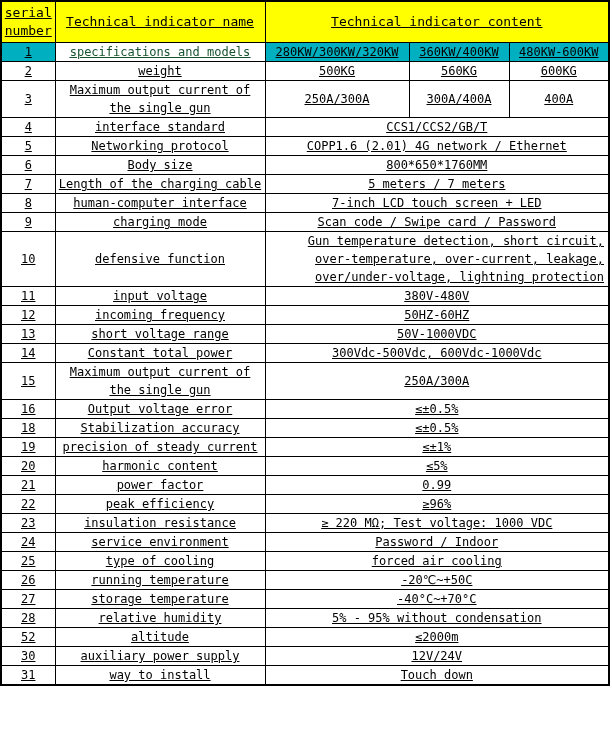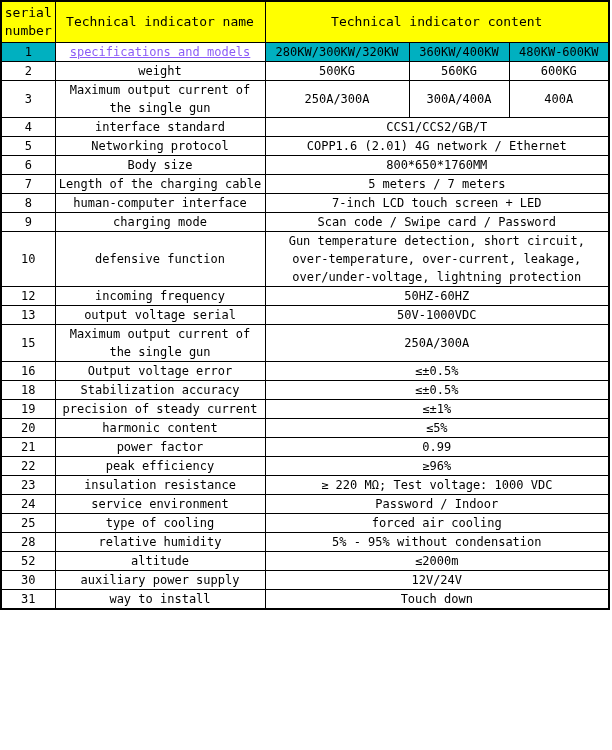--- a/index.html
+++ b/index.html
@@ -5,20 +5,21 @@
   html,body { margin:0; padding:0; background:#ffffff; }
   .spec-table {
     width:608px;
     border-collapse:collapse;
     border:2px solid #000;
     table-layout:fixed;
     font-family:"DejaVu Sans Mono","DejaVu Sans",monospace;
     font-size:12px;
     color:#000;
     margin:0;
+    text-decoration:underline;
   }
   .spec-table td, .spec-table th {
     border:1px solid #000;
     text-align:center;
     vertical-align:middle;
     padding:0 2px;
     line-height:18px;
     overflow:hidden;
   }
   .spec-table thead th {
@@ -27,25 +28,25 @@
     font-size:13px;
     font-weight:normal;
   }
   .spec-table tbody tr { height:19px; }
   tr.r-tall2 { height:38px; }
   tr.r-tall3 { height:46px; }
   tr.r-tall4 { height:76px; }
   tr.hl td.serial-cell,
   tr.hl td.content-cell { background:#00B0C0; }
   tr.hl td.name-cell {
-    color:#8b5cf6;
+    color:#14532d;
     text-decoration:underline;
     background:#ffffff;
   }
-  td.left-text { text-align:center; padding:0 4px; }
+  td.left-text { text-align:right; padding:0 4px; }
 </style>
 </head>
 <body>
 
 <table class="spec-table">
   <colgroup>
     <col style="width:54px">
     <col style="width:210px">
     <col style="width:144px">
     <col style="width:100px">
@@ -109,28 +110,38 @@
       <td class="serial-cell">9</td>
       <td class="name-cell">charging mode</td>
       <td class="content-cell" colspan="3">Scan code / Swipe card / Password</td>
     </tr>
     <tr class="r-tall4">
       <td class="serial-cell">10</td>
       <td class="name-cell">defensive function</td>
       <td class="content-cell left-text" colspan="3">Gun temperature detection, short circuit, over-temperature, over-current, leakage, over/under-voltage, lightning protection</td>
     </tr>
     <tr>
+      <td class="serial-cell">11</td>
+      <td class="name-cell">input voltage</td>
+      <td class="content-cell" colspan="3">380V-480V</td>
+    </tr>
+    <tr>
       <td class="serial-cell">12</td>
       <td class="name-cell">incoming frequency</td>
       <td class="content-cell" colspan="3">50HZ-60HZ</td>
     </tr>
     <tr>
       <td class="serial-cell">13</td>
-      <td class="name-cell">output voltage serial</td>
+      <td class="name-cell">short voltage range</td>
       <td class="content-cell" colspan="3">50V-1000VDC</td>
+    </tr>
+    <tr>
+      <td class="serial-cell">14</td>
+      <td class="name-cell">Constant total power</td>
+      <td class="content-cell" colspan="3">300Vdc-500Vdc, 600Vdc-1000Vdc</td>
     </tr>
     <tr class="r-tall2">
       <td class="serial-cell">15</td>
       <td class="name-cell">Maximum output current of the single gun</td>
       <td class="content-cell" colspan="3">250A/300A</td>
     </tr>
     <tr>
       <td class="serial-cell">16</td>
       <td class="name-cell">Output voltage error</td>
       <td class="content-cell" colspan="3">≤±0.5%</td>
@@ -169,20 +180,30 @@
       <td class="serial-cell">24</td>
       <td class="name-cell">service environment</td>
       <td class="content-cell" colspan="3">Password / Indoor</td>
     </tr>
     <tr>
       <td class="serial-cell">25</td>
       <td class="name-cell">type of cooling</td>
       <td class="content-cell" colspan="3">forced air cooling</td>
     </tr>
     <tr>
+      <td class="serial-cell">26</td>
+      <td class="name-cell">running temperature</td>
+      <td class="content-cell" colspan="3">-20℃~+50C</td>
+    </tr>
+    <tr>
+      <td class="serial-cell">27</td>
+      <td class="name-cell">storage temperature</td>
+      <td class="content-cell" colspan="3">-40°C~+70°C</td>
+    </tr>
+    <tr>
       <td class="serial-cell">28</td>
       <td class="name-cell">relative humidity</td>
       <td class="content-cell" colspan="3">5% - 95% without condensation</td>
     </tr>
     <tr>
       <td class="serial-cell">52</td>
       <td class="name-cell">altitude</td>
       <td class="content-cell" colspan="3">≤2000m</td>
     </tr>
     <tr>

